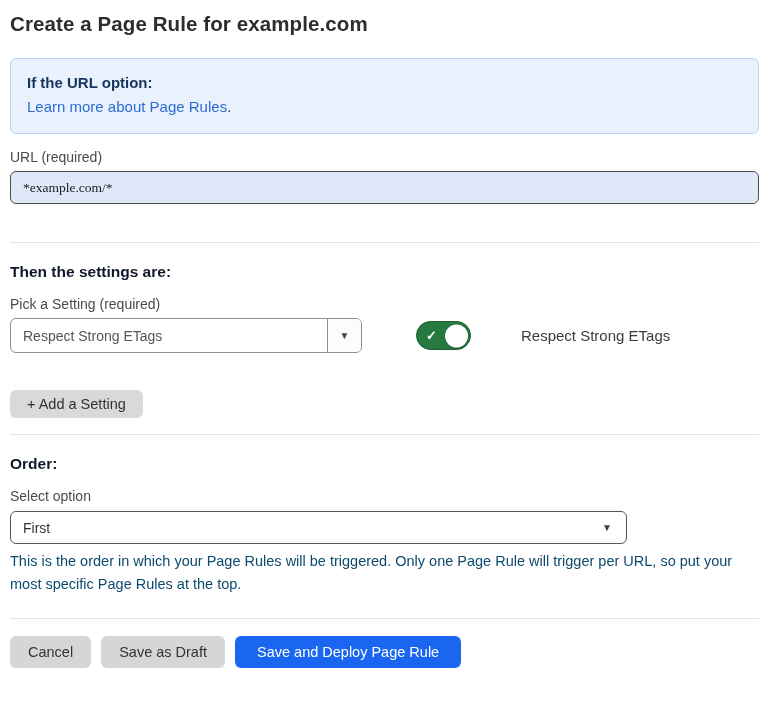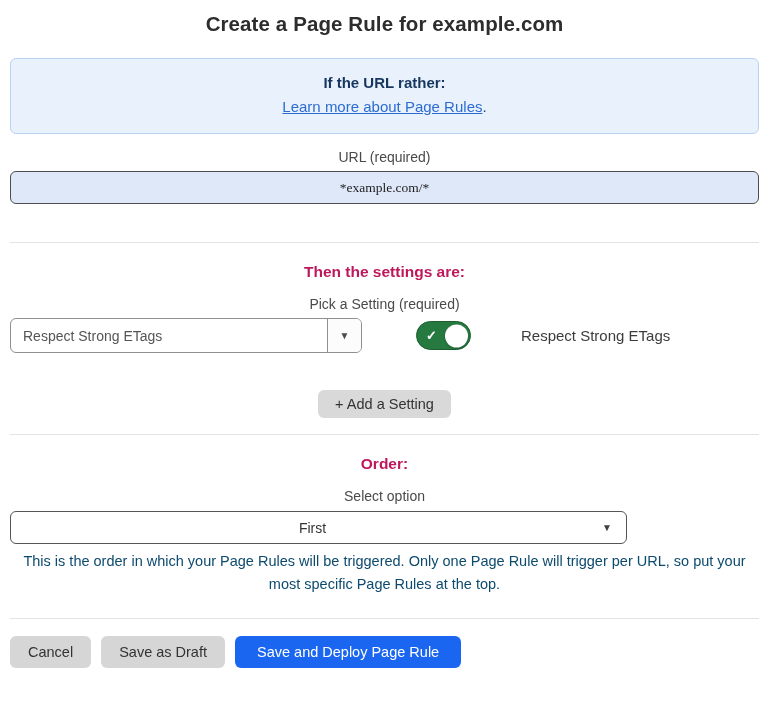--- a/index.html
+++ b/index.html
@@ -1,15 +1,15 @@
 <!DOCTYPE html>
 <html><head>
 <meta charset="utf-8">
 <style>
-  * { box-sizing: border-box; margin: 0; padding: 0; text-align: center; }
+  * { box-sizing: border-box; margin: 0; padding: 0; }
   html, body { background: #ffffff; }
   body {
     width: 769px;
     height: 718px;
     font-family: "Liberation Sans", sans-serif;
     color: #2f2f2f;
     padding: 12px 10px 0 10px;
     overflow: hidden;
   }
 
@@ -30,21 +30,20 @@
     color: #1e3f6e;
     font-size: 15px;
     line-height: 24px;
   }
   .info-box .info-heading {
     font-weight: bold;
     color: #17365f;
   }
   .info-box a.info-link {
     color: #2c6cd1;
-    text-decoration: underline;
     cursor: pointer;
   }
 
   
   .field-label {
     margin-top: 15px;
     font-size: 14px;
     color: #4a4a4a;
   }
 
@@ -67,21 +66,21 @@
     border: none;
     border-top: 1px solid #e3e3e3;
     margin-top: 38px;
   }
   .divider.mid { margin-top: 16px; }
 
   .section-heading {
     margin-top: 20px;
     font-size: 15.5px;
     font-weight: bold;
-    color: #be185d;
+    color: #0f172a;
   }
 
   
   .setting-row {
     margin-top: 6px;
     display: flex;
     align-items: center;
     gap: 36px;
   }
   .setting-select {
@@ -224,21 +223,21 @@
   }
 </style>
 </head>
 <body>
 
 
 
 <h1 class="page-title">Create a Page Rule for example.com</h1>
 
 <div class="info-box">
-  <div class="info-heading">If the URL rather:</div>
+  <div class="info-heading">If the URL option:</div>
   <div><a class="info-link">Learn more about Page Rules</a><span>.</span></div>
 </div>
 
 <div class="field-label">URL (required)</div>
 <input class="url-input" type="text" value="*example.com/*" style="">
 
 <hr class="divider">
 
 <div class="section-heading">Then the settings are:</div>
 

